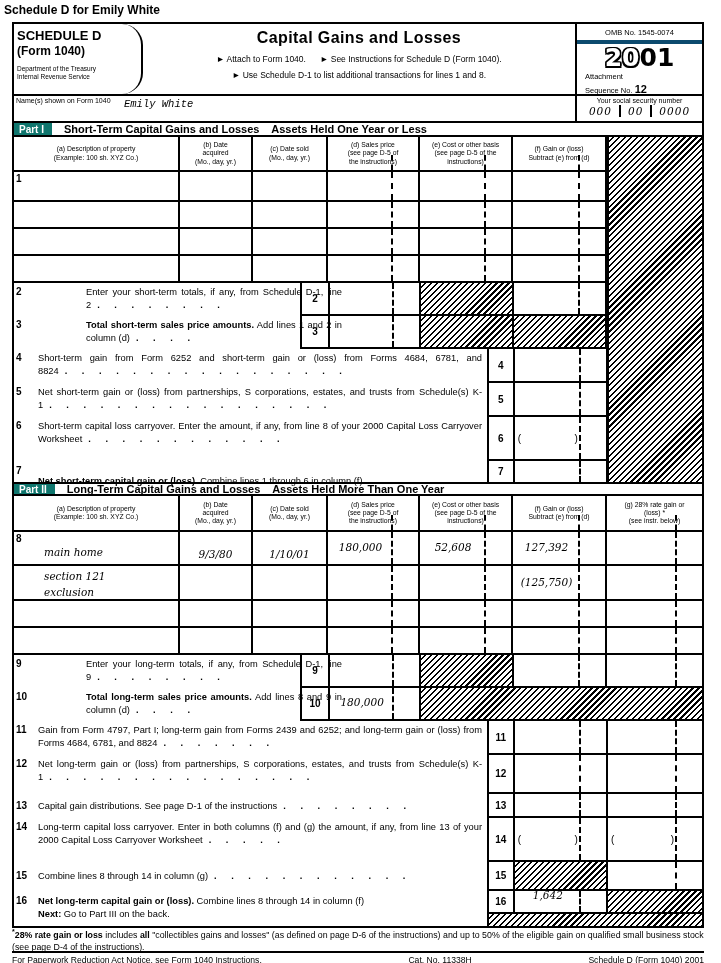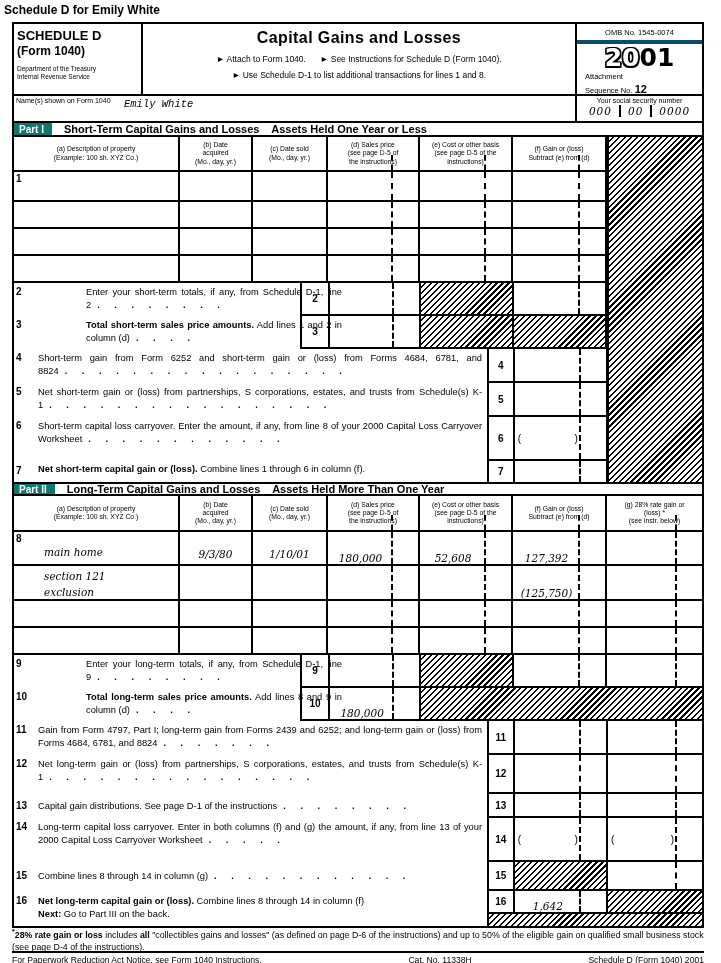--- a/index.html
+++ b/index.html
@@ -6,21 +6,21 @@
   body { background:#fff; }
   .page { position:relative; width:721px; height:963px; background:#fff; color:#000;
           font-family:"Liberation Sans", sans-serif; overflow:hidden; }
   .page-title { position:absolute; left:4px; top:3px; font-size:12px; font-weight:bold; }
 
   .form { position:absolute; left:12px; top:22px; width:692px;
           border:2px solid #000; border-bottom:2.5px solid #000; }
 
   
   .hdr { height:72px; display:flex; border-bottom:2.5px solid #000; }
-  .hdr-left { width:129px; border-right:2px solid #000; padding:4px 12px 0 3px; }
+  .hdr-left { width:129px; border-right:2px solid #000; padding:4px 12px 0 3px;border-radius:21px; }
   .sched { font-size:13px; font-weight:bold; }
   .schedform { font-size:12px; font-weight:bold; margin-top:1px; }
   .dept { font-size:6.5px; margin-top:7px; line-height:1.3; }
   .hdr-center { flex:1; text-align:center; padding-top:5px; }
   .form-title { font-size:16px; font-weight:bold; letter-spacing:.4px; }
   .bullets { font-size:8.5px; margin-top:7px; display:flex; justify-content:center; gap:14px; }
   .bullets2 { font-size:8.5px; margin-top:6px; }
   .hdr-right { width:127px; border-left:2px solid #000; display:flex; flex-direction:column; }
   .omb { font-size:7.5px; text-align:center; padding:4px 0 3px; border-bottom:4px solid #0c4a6e; }
   .year { text-align:center; font-size:25px; font-weight:bold; line-height:1; padding-top:1px;
@@ -63,21 +63,21 @@
   .rc:last-child { border-right:none; }
   .wa{width:166px}.wb{width:73px}.wc{width:75px}.wd{width:92px}.we{width:93px}.wf{width:94px}.wg{width:95px}
   .h30{height:30px}.h27{height:27px}.h34{height:34px}.h35{height:35px}
   .dash::after { content:""; position:absolute; top:0; bottom:0; right:25px;
                  border-right:2px dashed #000; }
   .hc.dash::after { top:55%; }
   .hatch { background:repeating-linear-gradient(135deg,#fff 0px,#fff 2.6px,#000 2.6px,#000 4.2px); }
   .rownum { position:absolute; top:1px; left:2px; font-weight:bold; font-size:10px; }
   .desc { position:absolute; left:30px; bottom:3px; white-space:pre-line; line-height:1.5; }
   .desc.topdesc { bottom:auto; top:3px; }
-  .amt { display:flex; align-items:flex-end; justify-content:center; padding:0 25px 0 0; height:100%; }
+  .amt { display:flex; align-items:flex-end; justify-content:center; padding:0 25px 11px 0; height:100%; }
   .ctr { display:flex; align-items:flex-end; justify-content:center; padding-bottom:4px; height:100%; }
 
   
   .p1hatch { position:absolute; top:0; bottom:0; right:0; width:95px; z-index:5;
              background:repeating-linear-gradient(135deg,#fff 0px,#fff 2.6px,#000 2.6px,#000 4.2px);
              border-left:2px solid #000; }
 
   
   .sline { position:relative; }
   .lnum { position:absolute; left:2px; top:3px; font-weight:bold; font-size:10px; }
@@ -279,21 +279,21 @@
           <div class="acell wf dash">
             <span class="paren-l">(</span>
             <span class="paren-r">)</span>
           </div>
           <div class="acell wg"></div>
         </div>
       </div>
 
       <div class="sline lh7">
         <span class="lnum" style="top:4px">7</span>
-        <div class="ltext wide" style="top:2px"><b>Net short-term capital gain or (loss).</b> <span>Combine lines 1 through 6 in column (f).</span></div>
+        <div class="ltext wide" style="top:14px"><b>Net short-term capital gain or (loss).</b> <span>Combine lines 1 through 6 in column (f).</span></div>
         <div class="rp at473 nobot">
           <div class="nb n26">7</div>
           <div class="acell wf dash"></div>
           <div class="acell wg"></div>
         </div>
       </div>
 
       <div class="p1hatch"></div>
     </div>
 

